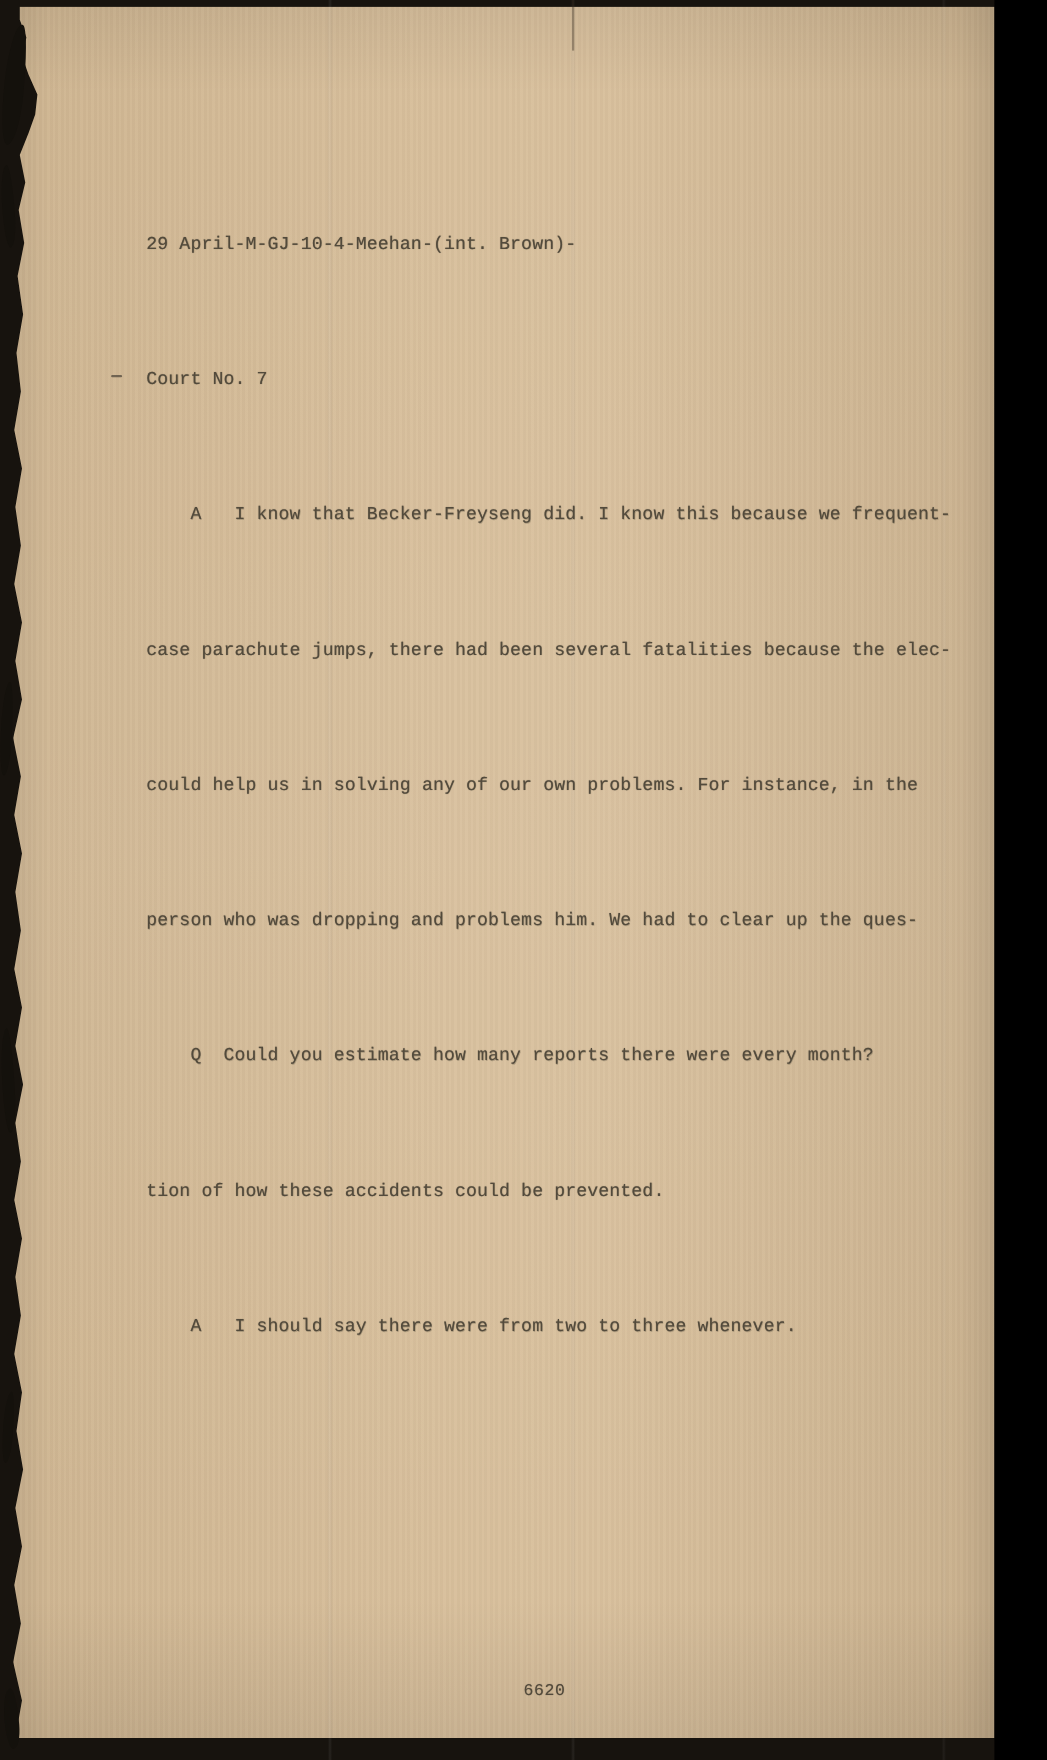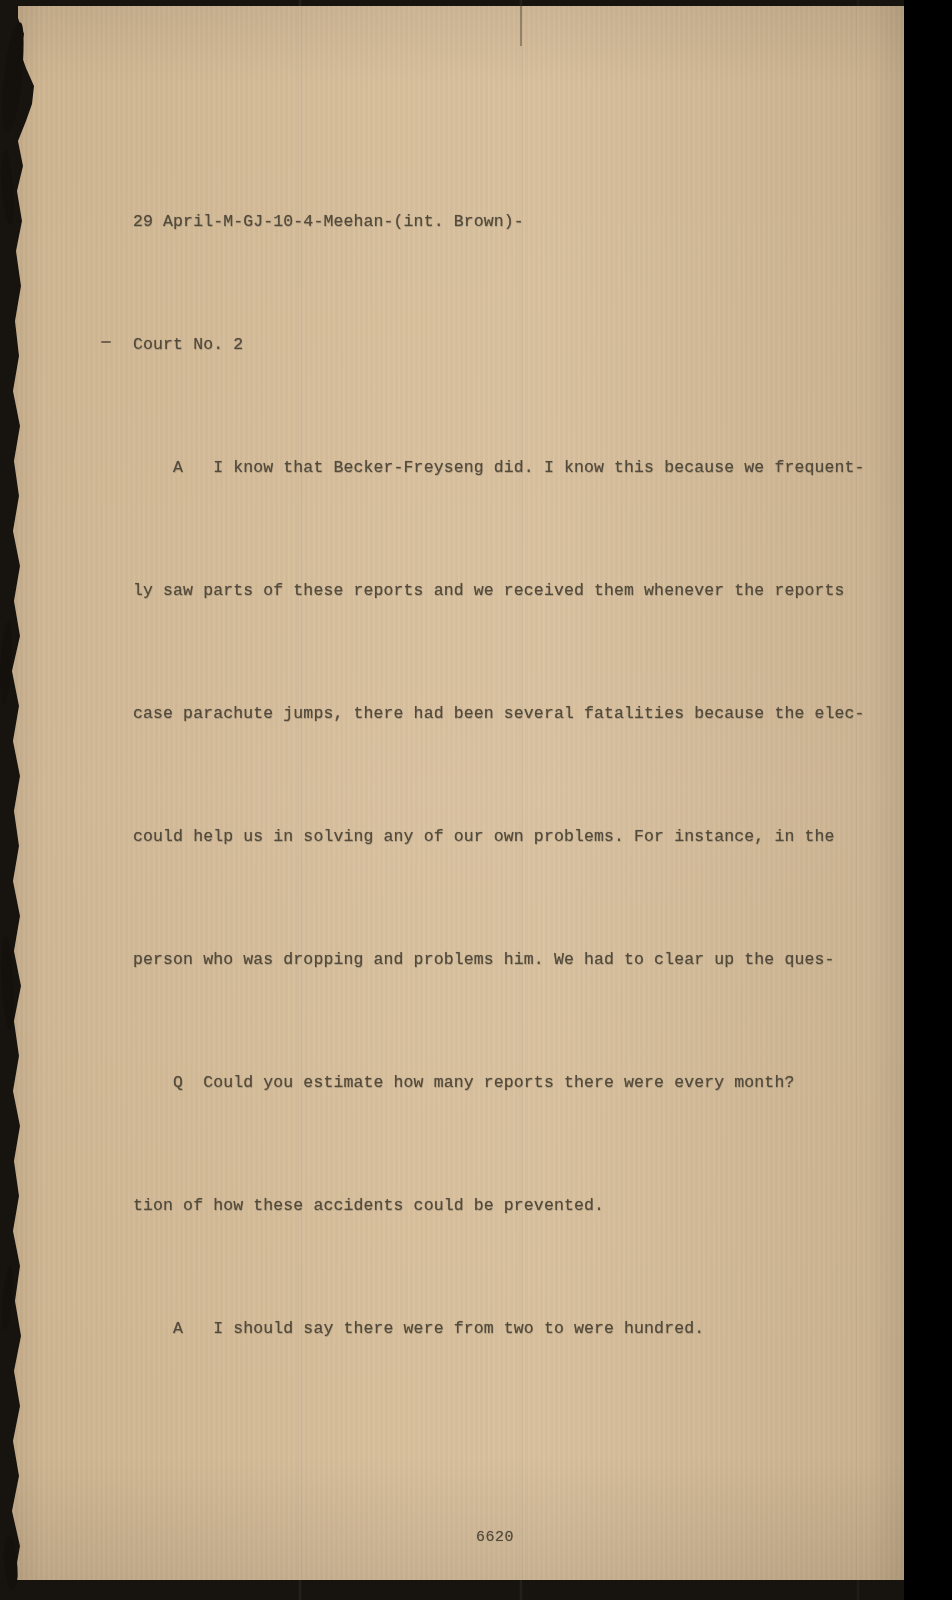--- a/index.html
+++ b/index.html
@@ -101,29 +101,28 @@
   <div class="edge-blob" style="left:2px;top:150px;width:11px;height:75px;transform:rotate(-4deg);"></div>
   <div class="edge-blob" style="left:1px;top:620px;width:10px;height:85px;transform:rotate(3deg);"></div>
   <div class="edge-blob" style="left:2px;top:935px;width:11px;height:95px;transform:rotate(-3deg);"></div>
   <div class="edge-blob" style="left:3px;top:1265px;width:9px;height:65px;transform:rotate(4deg);"></div>
   <div class="edge-blob" style="left:4px;top:1535px;width:13px;height:55px;transform:rotate(-5deg);"></div>
 
   <div class="stray-mark" style="left:101px;top:341px;width:10px;height:2px;"></div>
 
   <div class="typewritten">
     <div class="tline">29 April-M-GJ-10-4-Meehan-(int. Brown)-</div>
-    <div class="tline">Court No. 2</div>
+    <div class="tline">Court No. 7</div>
     <div class="tline">    A   I know that Becker-Freyseng did. I know this because we frequent-</div>
-    <div class="tline">ly saw parts of these reports and we received them whenever the reports</div>
     <div class="tline">case parachute jumps, there had been several fatalities because the elec-</div>
     <div class="tline">could help us in solving any of our own problems. For instance, in the</div>
     <div class="tline">person who was dropping and problems him. We had to clear up the ques-</div>
     <div class="tline">    Q  Could you estimate how many reports there were every month?</div>
     <div class="tline">tion of how these accidents could be prevented.</div>
-    <div class="tline">    A   I should say there were from two to were hundred.</div>
+    <div class="tline">    A   I should say there were from two to three whenever.</div>
     
     
     
     
     
     
     
     
     
     

